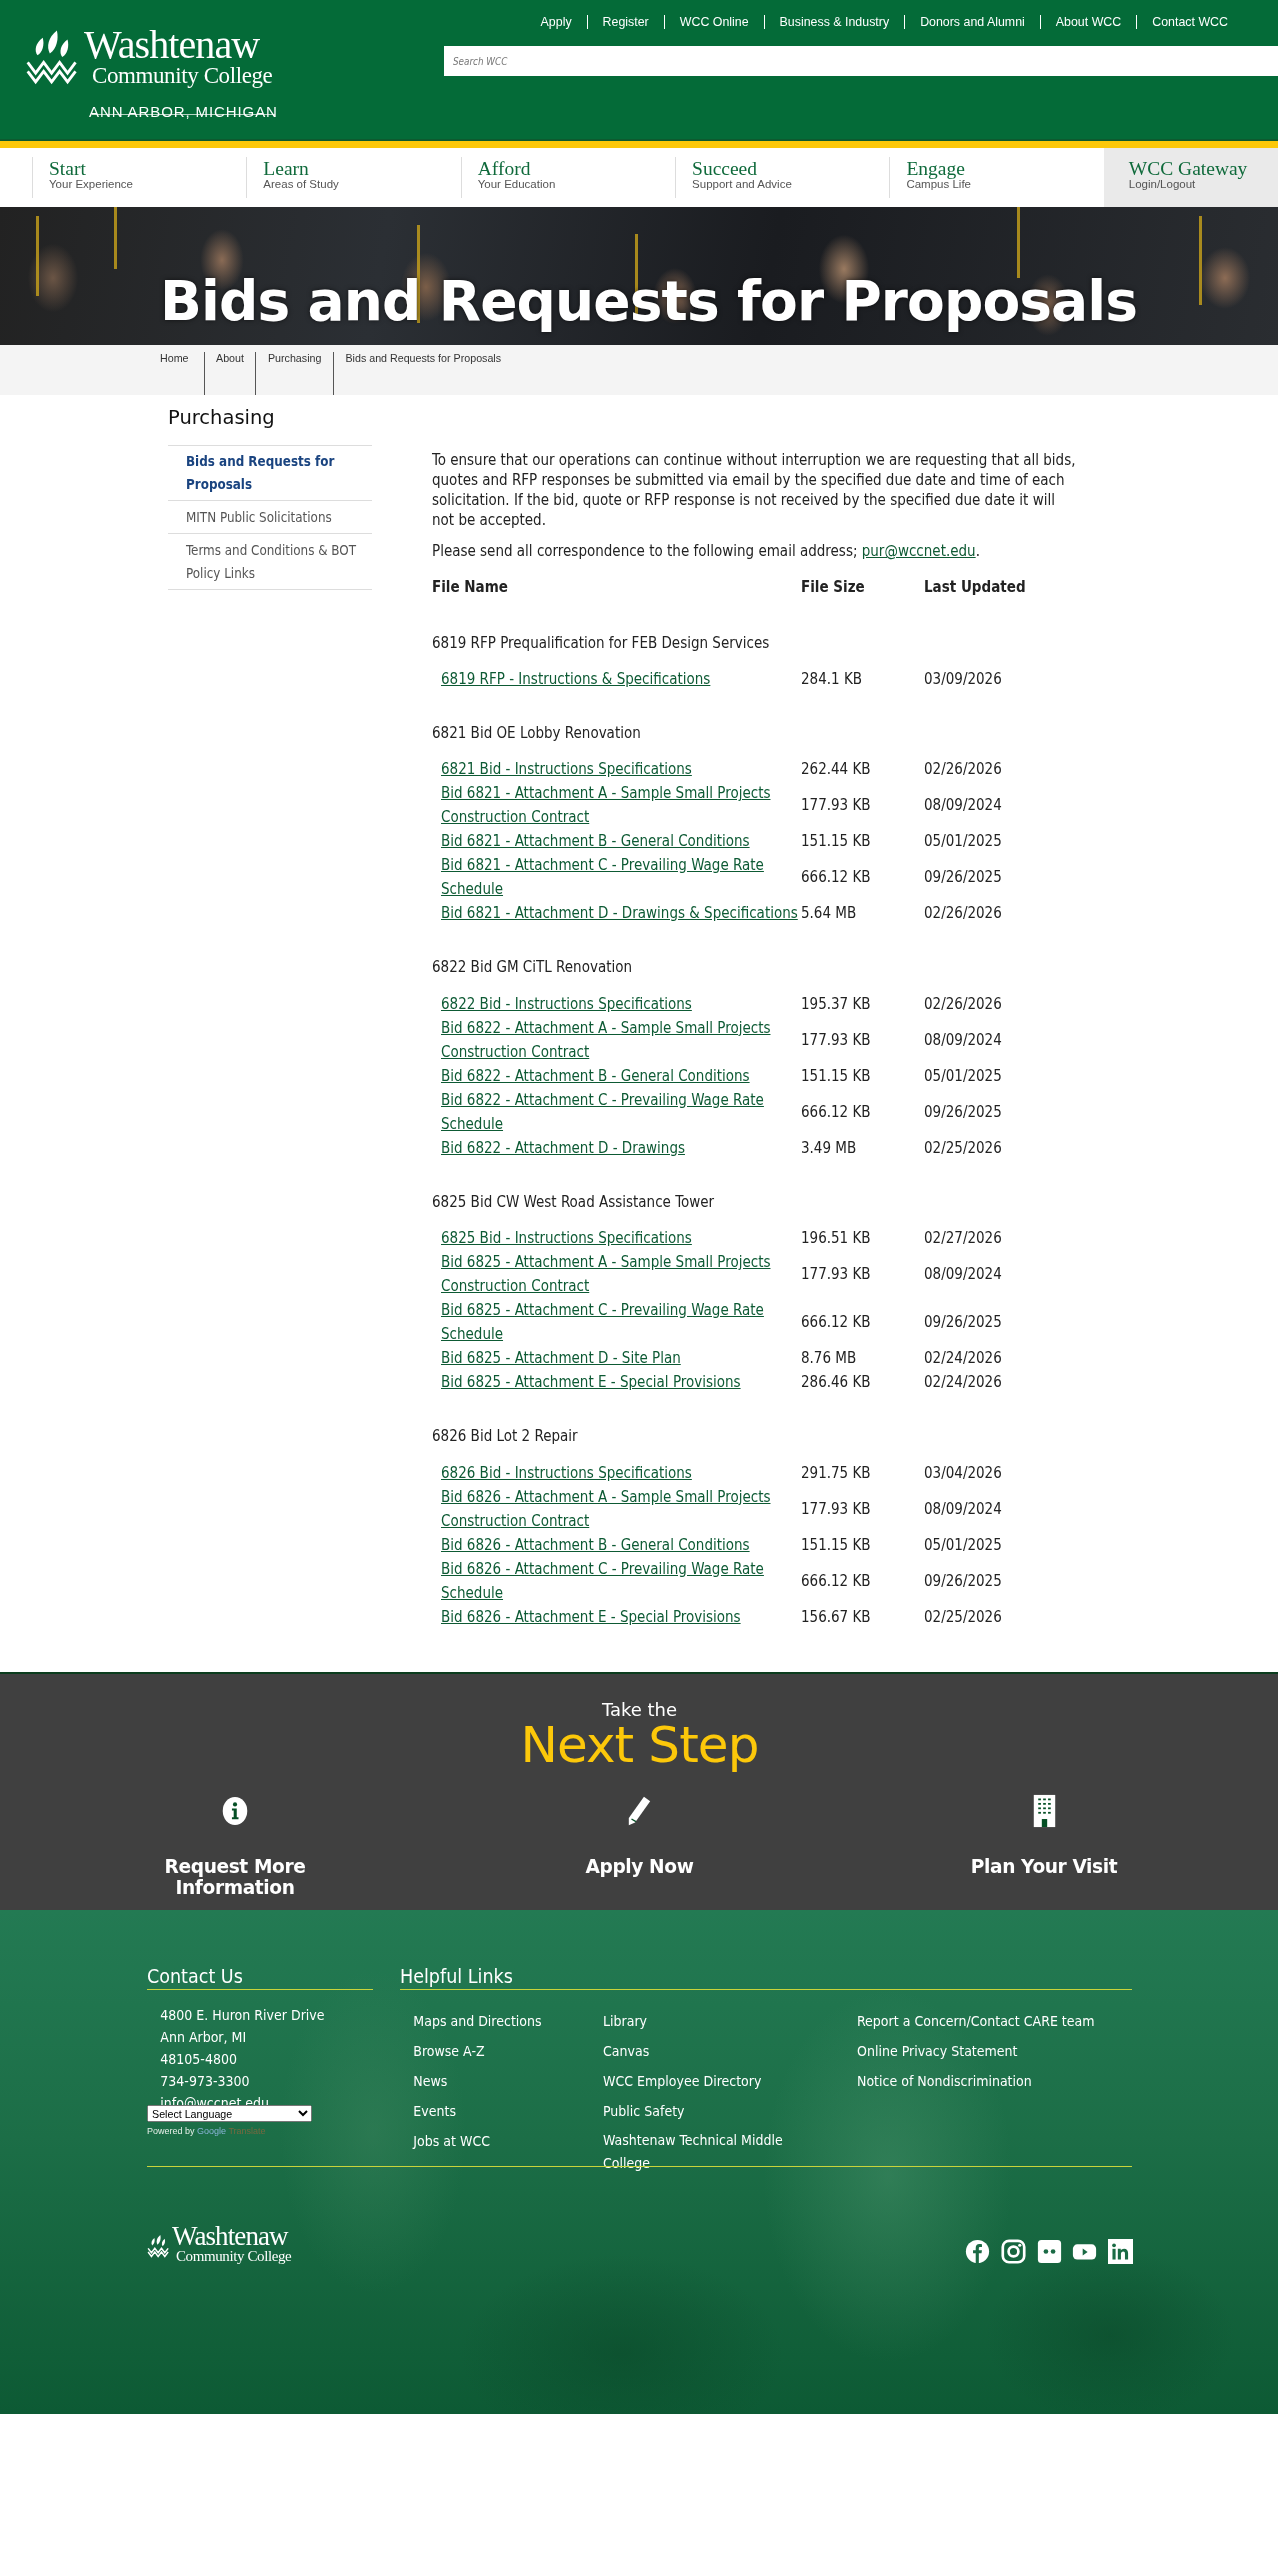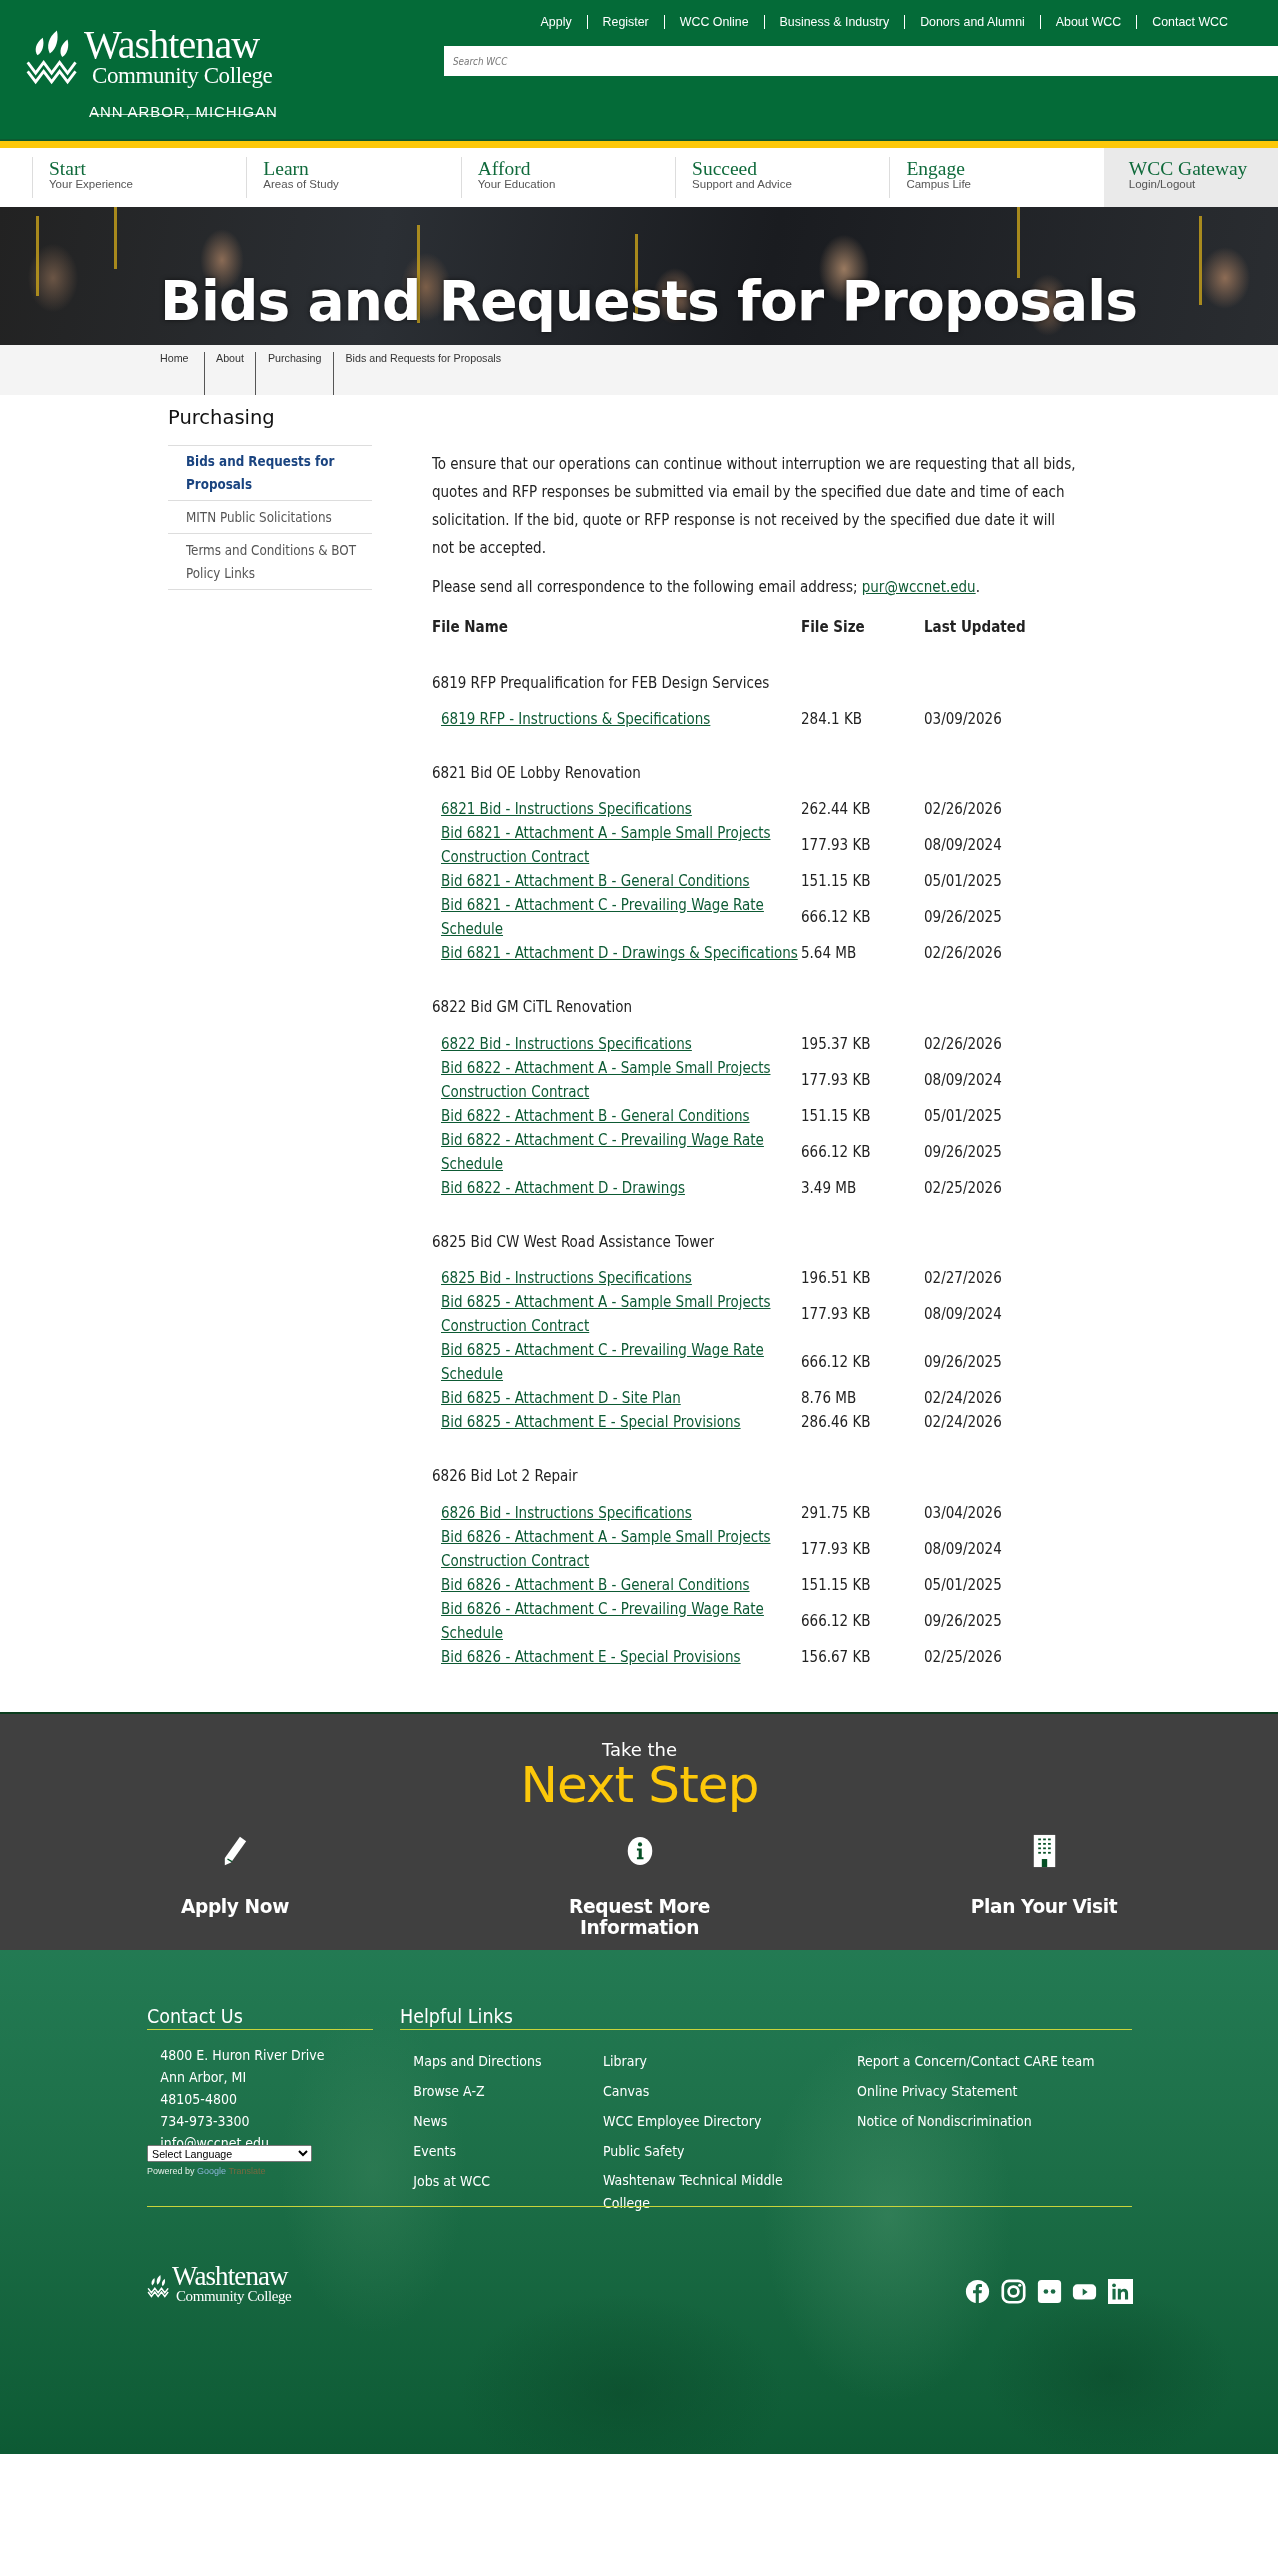--- a/index.html
+++ b/index.html
@@ -49,21 +49,21 @@
   .breadcrumb span:first-child { border-left: none; padding-left: 0; padding-right: 15px; }
 
   
   .content { display: flex; padding: 10.7px 0 43px 168px; }
   .sidebar { width: 204px; }
   .sidebar h2 { font-family: "DejaVu Sans", sans-serif; font-size: 19.5px; font-weight: normal; color: #111; margin: 0 0 16px 0; }
   .side-list { border-top: 0.9px solid #ddd; }
   .side-item { display: block; border-bottom: 0.9px solid #ddd; padding: 4.4px 0 4.4px 18px; font-family: "DejaVu Sans Condensed", "DejaVu Sans", sans-serif; font-size: 13.3px; line-height: 23px; color: #555; text-decoration: none; }
   .side-item.active { color: #1a4480; font-weight: bold; }
   .main { margin-left: 60px; width: 657px; font-family: "DejaVu Sans Condensed", "DejaVu Sans", sans-serif; font-size: 15px; }
-  .main p { line-height: 28px; color: #222; margin-top: 44px; width: 644px; }
+  .main p { line-height: 20px; color: #222; margin-top: 44px; width: 644px; }
   .main p + p { margin-top: 11.5px; }
   .main a.email { color: #0f5a34; }
   table.files { border-collapse: collapse; margin-top: 12.4px; width: 644px; }
   table.files th { text-align: left; font-weight: bold; padding: 0; height: 27px; }
   table.files td { padding: 0; vertical-align: middle; line-height: 24px; }
   td.c-name { width: 369px; padding-left: 9px !important; }
   td.c-size { width: 123px; }
   td.c-name a { color: #0d5a34; }
   tr.group td { padding-top: 30px !important; padding-left: 0 !important; height: 30px; }
   tr.spacer td { height: 12.4px; }
@@ -355,36 +355,36 @@
     </table>
   </main>
 </div>
 
 <section class="nextstep">
   <div class="ns-take">Take the</div>
   <div class="ns-next">Next Step</div>
   <div class="ns-items">
     <a class="ns-item" href="#">
       <div class="ns-icon">
-        <svg width="27" height="32" viewBox="0 0 30 36">
-          <path d="M20 2 L27 7 L10 31 L3 34 L3 26 Z" fill="#fff"></path>
-          <path d="M6 27 L11 30" stroke="#054f25" stroke-width="1.5"></path>
-        </svg>
-      </div>
-      <div class="ns-label">Apply Now</div>
-    </a>
-    <a class="ns-item" href="#">
-      <div class="ns-icon">
         <svg width="28" height="30" viewBox="0 0 32 34">
           <ellipse cx="16" cy="17" rx="14" ry="16" fill="#fff"></ellipse>
           <circle cx="16" cy="9.5" r="2.4" fill="#054f25"></circle>
           <path d="M12.5 14 L18 14 L18 24 L20 24 L20 26.5 L12.5 26.5 L12.5 24 L14.5 24 L14.5 16.5 L12.5 16.5 Z" fill="#054f25"></path>
         </svg>
       </div>
       <div class="ns-label">Request More Information</div>
+    </a>
+    <a class="ns-item" href="#">
+      <div class="ns-icon">
+        <svg width="27" height="32" viewBox="0 0 30 36">
+          <path d="M20 2 L27 7 L10 31 L3 34 L3 26 Z" fill="#fff"></path>
+          <path d="M6 27 L11 30" stroke="#054f25" stroke-width="1.5"></path>
+        </svg>
+      </div>
+      <div class="ns-label">Apply Now</div>
     </a>
     <a class="ns-item" href="#">
       <div class="ns-icon">
         <svg width="25" height="34" viewBox="0 0 28 38">
           <rect x="2" y="1" width="24" height="36" fill="#fff"></rect>
           <g fill="#054f25">
             <rect x="7" y="5" width="3" height="2"></rect>
               <rect x="12.5" y="5" width="3" height="2"></rect>
               <rect x="18" y="5" width="3" height="2"></rect>
             <rect x="7" y="10" width="3" height="2"></rect>

